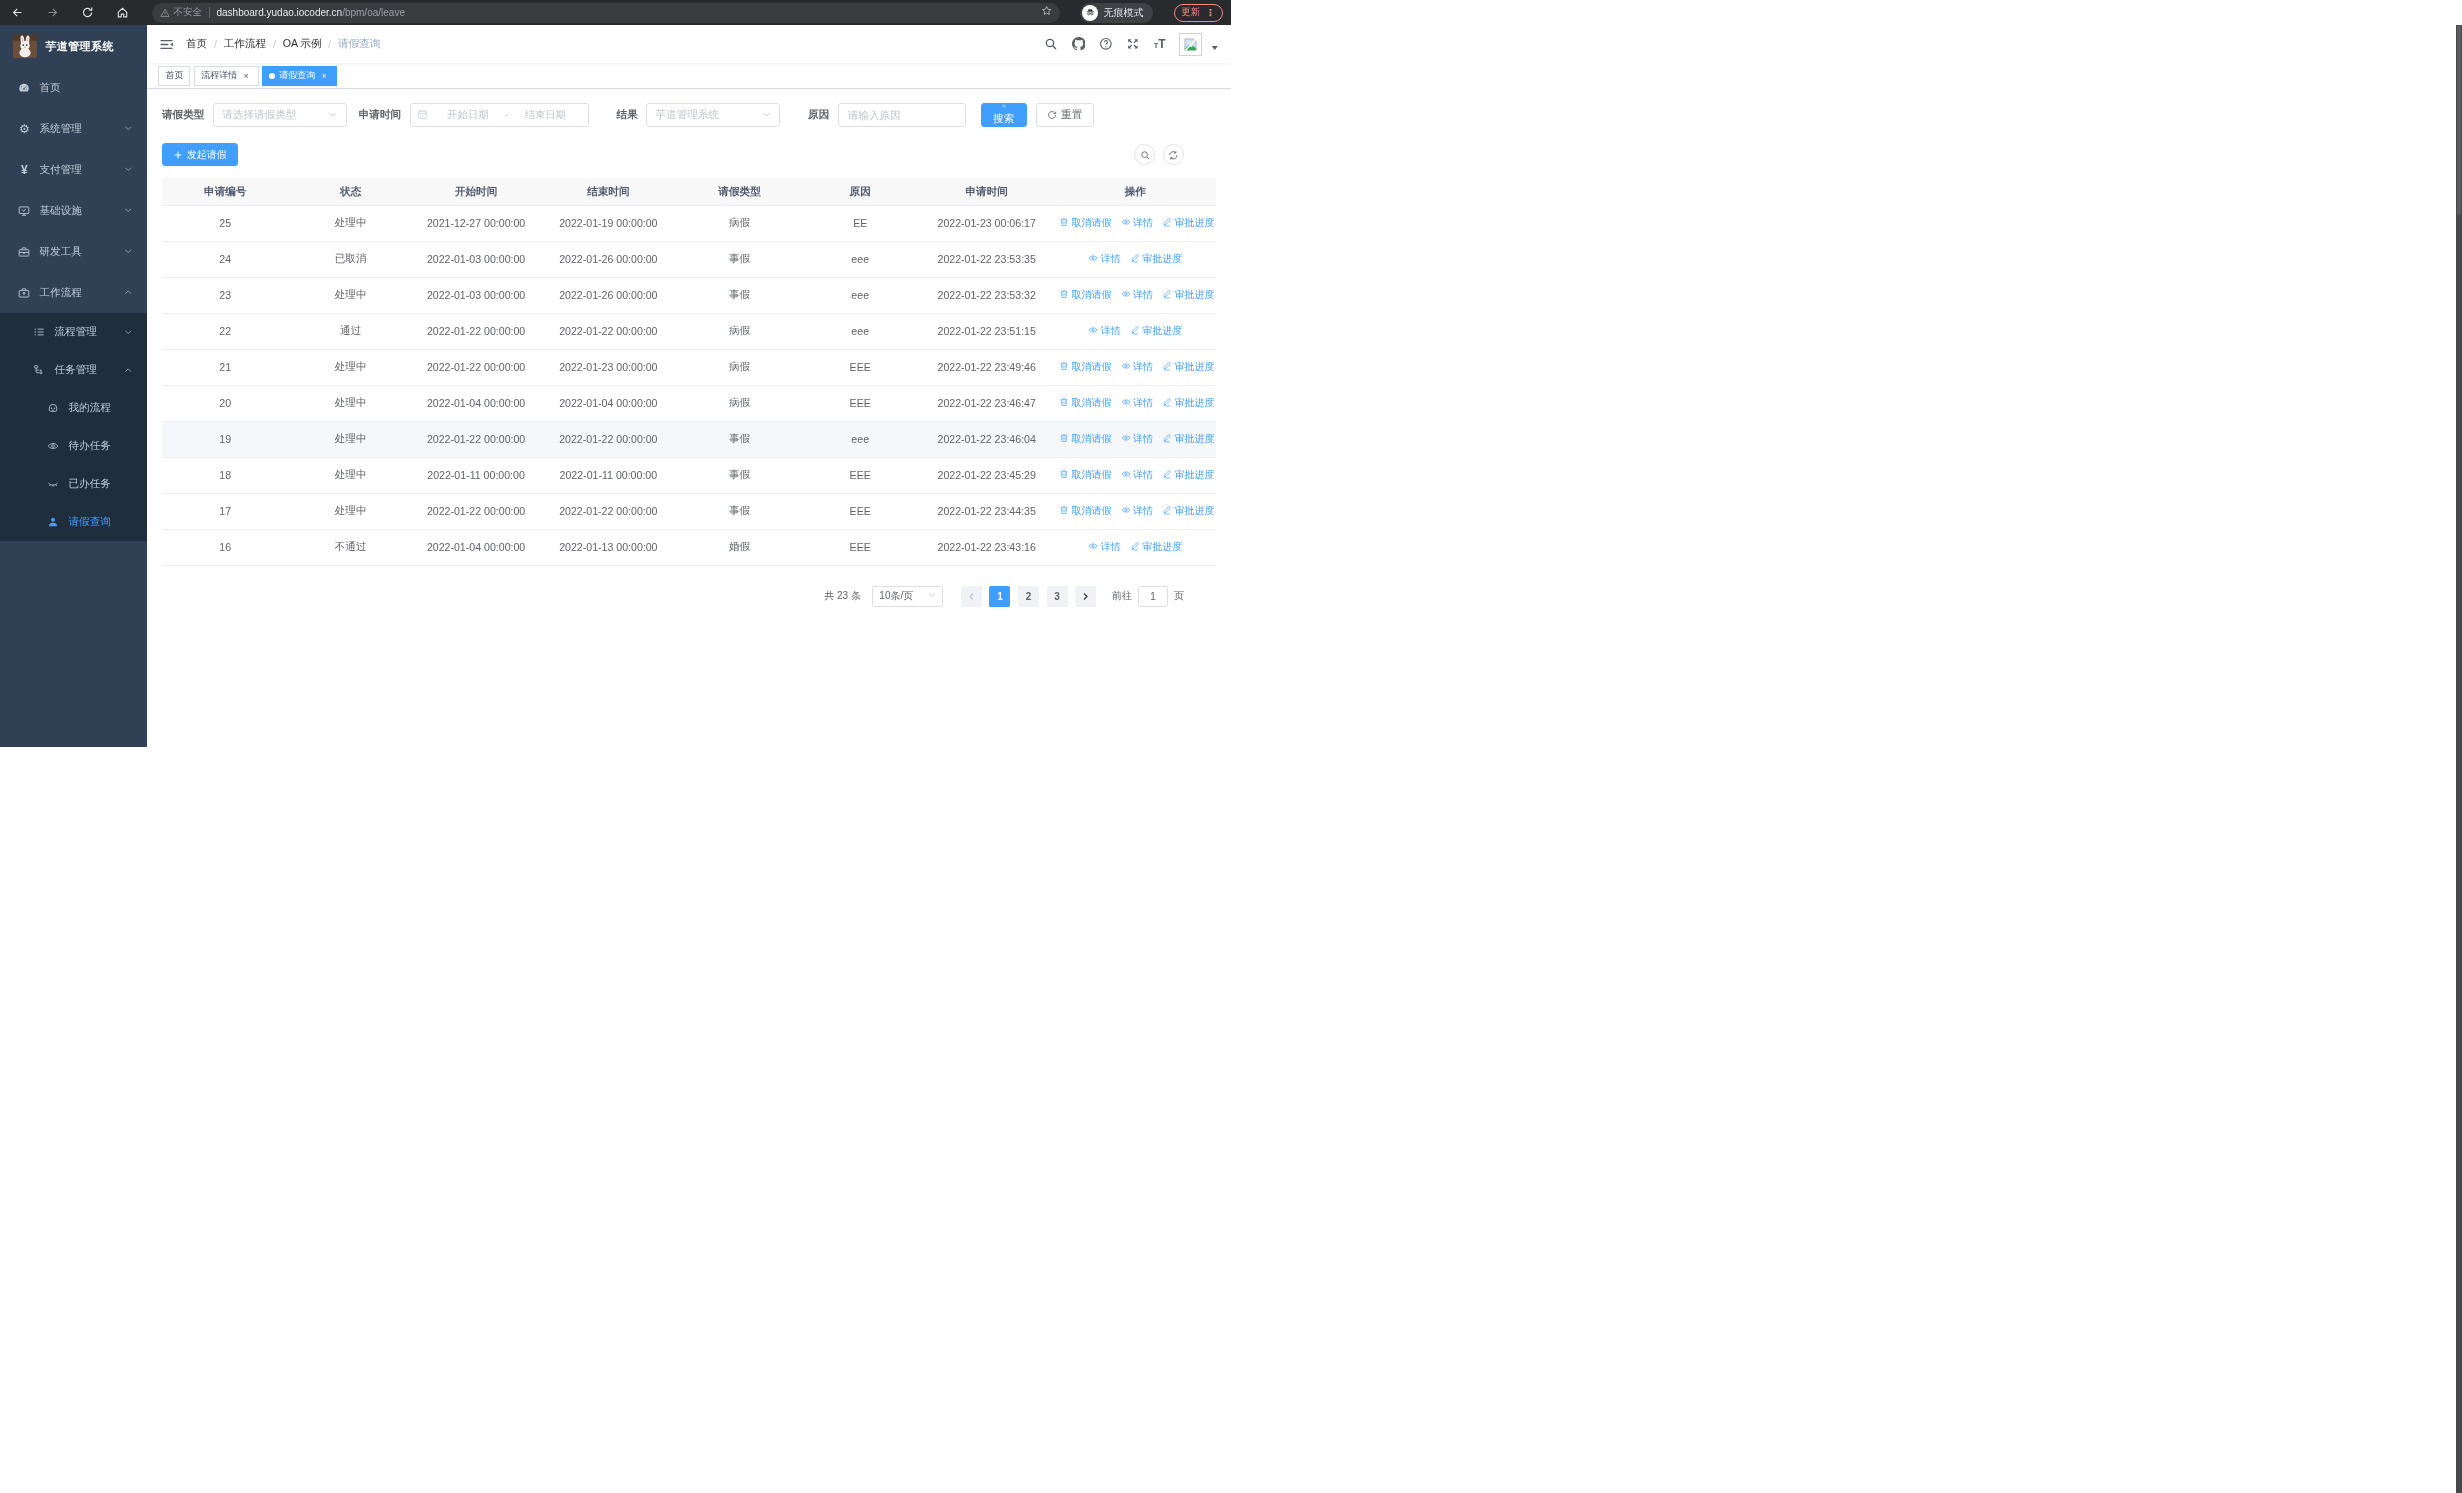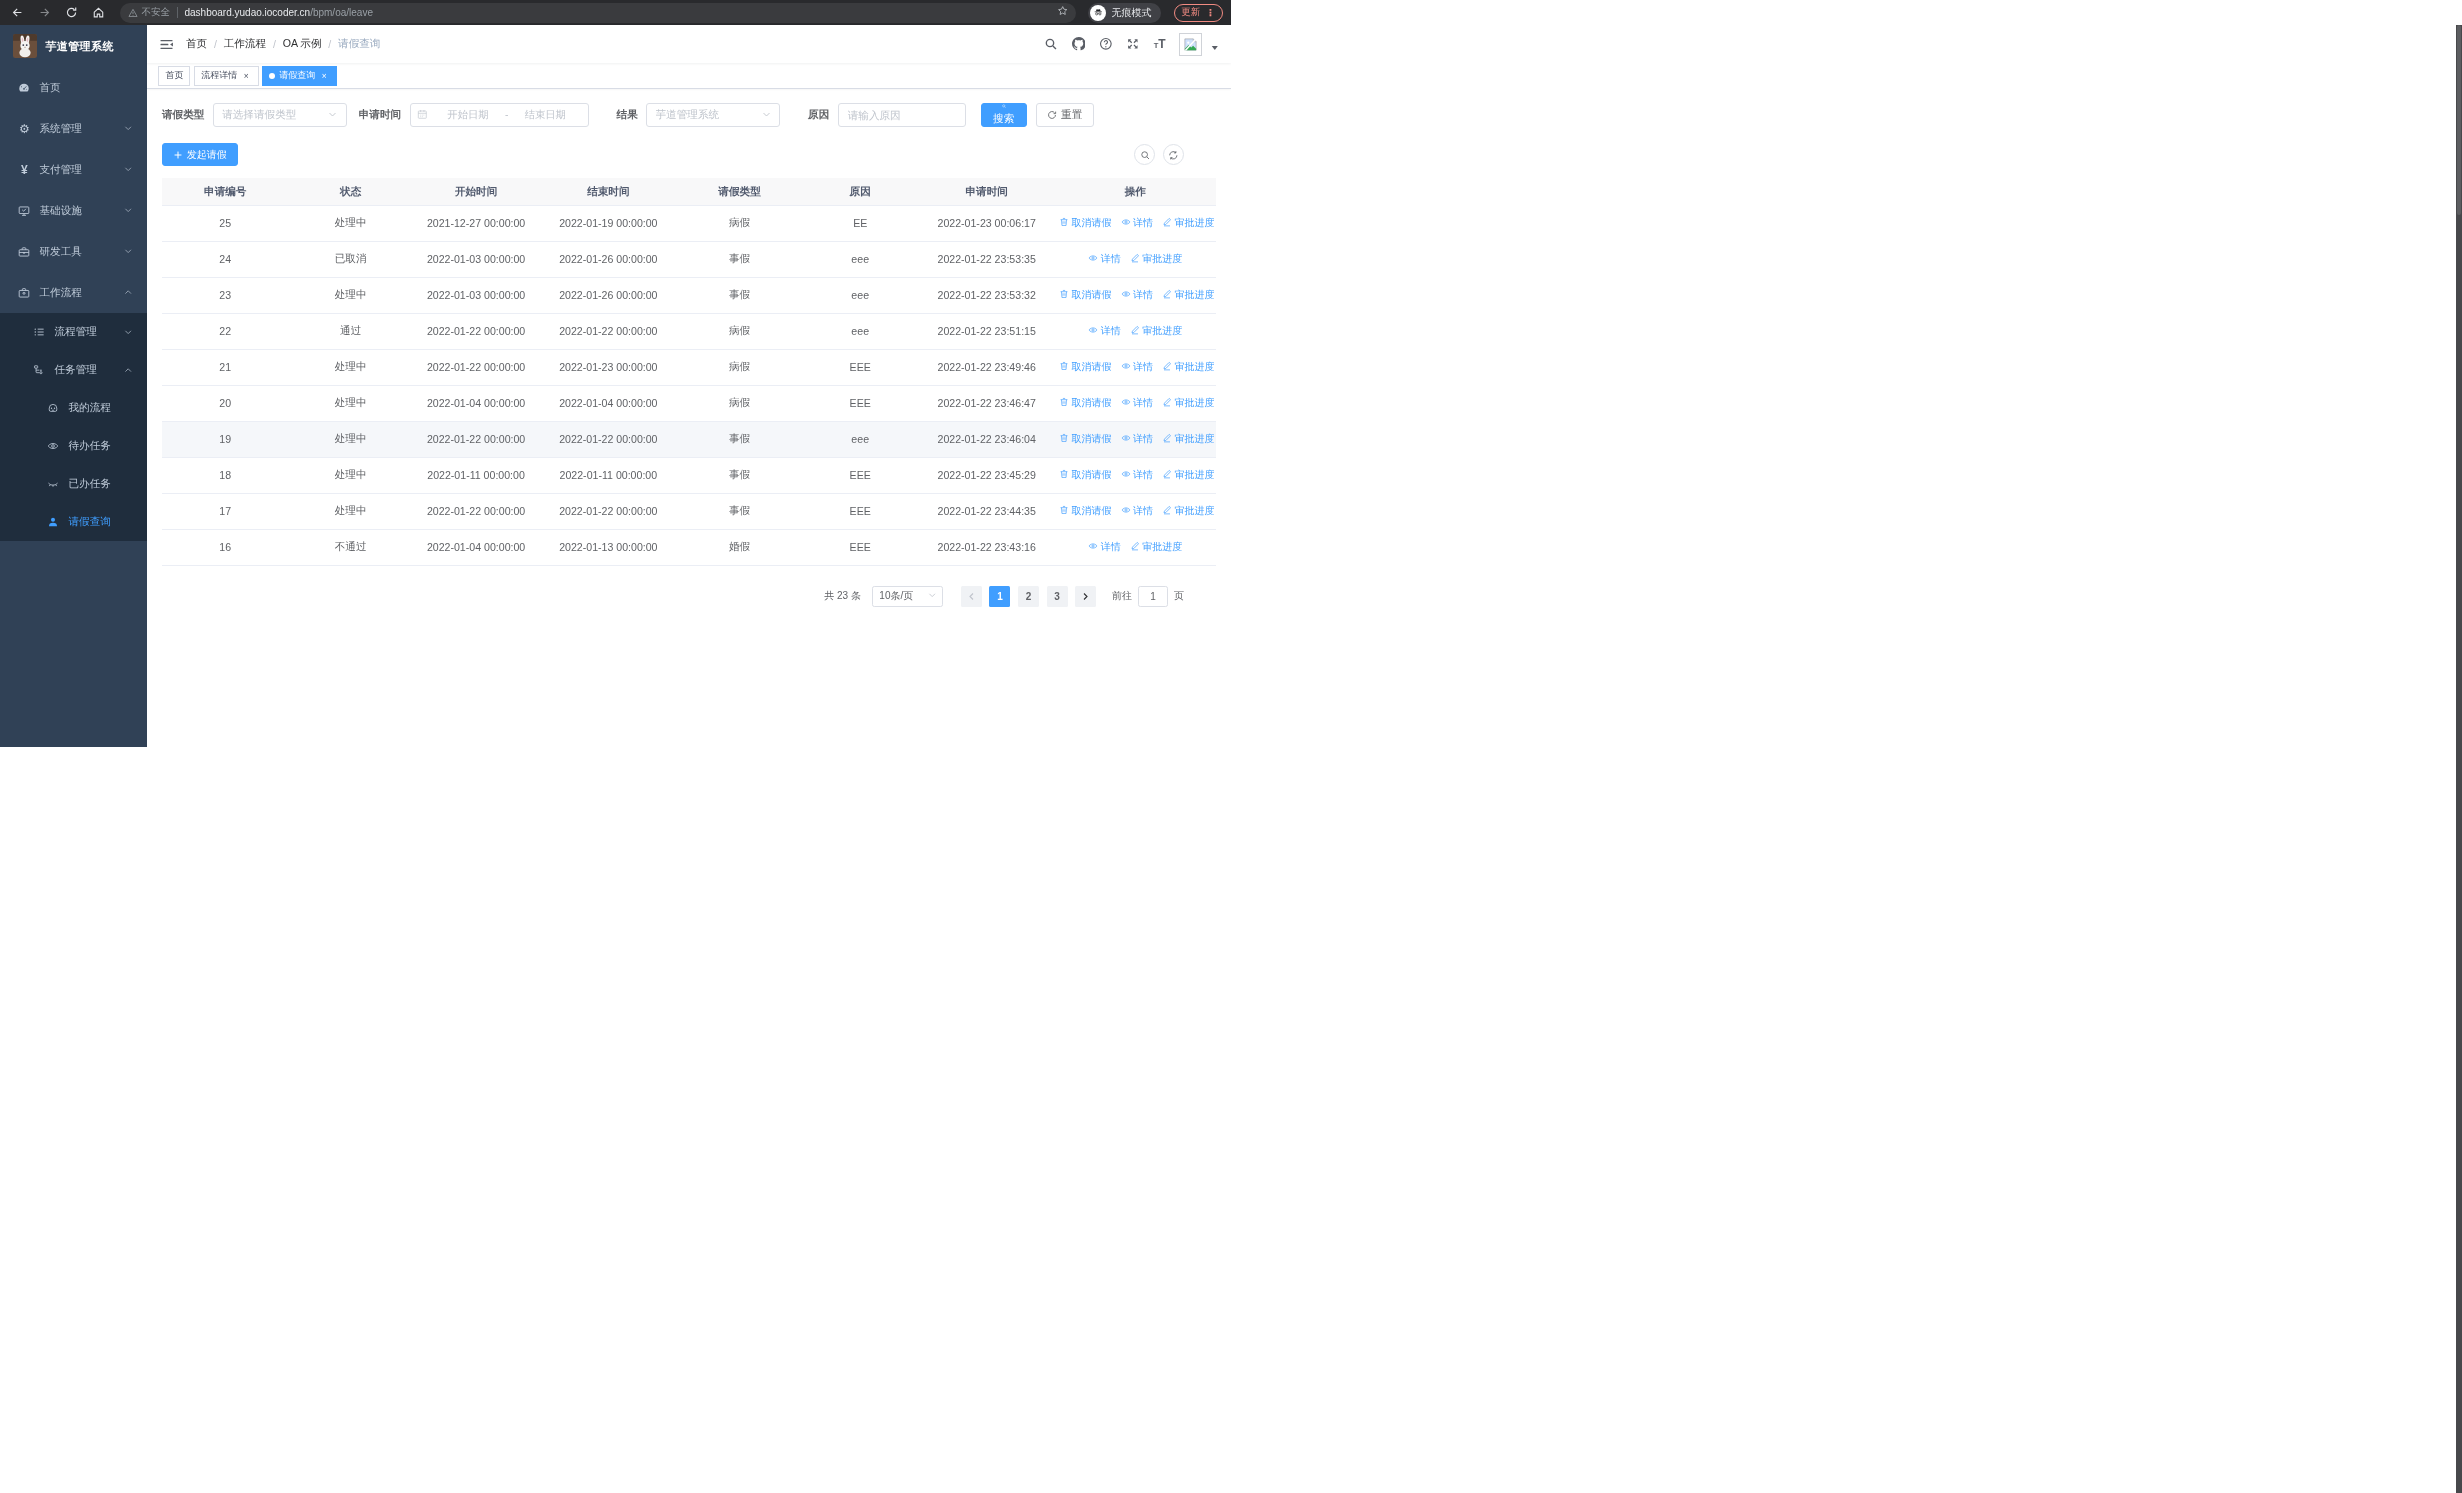--- a/index.html
+++ b/index.html
@@ -1,20 +1,20 @@
 <!DOCTYPE html>
 <html style="font-size:12px"><head>
 <meta charset="utf-8">
 <style>
   * { margin:0; padding:0; box-sizing:border-box; }
   html,body { width:1231px; height:747px; overflow:hidden; background:#fff;
     font-family:"Liberation Sans","DejaVu Sans",sans-serif; }
 
   
-  .chrome { height:25px; background:#292a2d; display:flex; align-items:center; padding:0 7.6px; gap:7px; position:relative; }
+  .chrome { height:25px; background:#292a2d; display:flex; align-items:center; padding:0 7.6px; gap:15px; position:relative; }
   .nav-btn { width:20px; height:20px; display:flex; align-items:center; justify-content:center; color:#dfe1e5; border-radius:50%; cursor:pointer; flex:0 0 auto; }
   .nav-btn svg { width:13px; height:13px; }
   .nav-btn.disabled { color:#87898c; }
   .omnibox { flex:1; height:20px; background:#3a3b3e; border-radius:10px; display:flex; align-items:center; padding:0 7.6px; margin:0 4.6px; min-width:0; }
   .omni-sec { display:flex; align-items:center; gap:3.8px; color:#9aa0a6; font-size:9.5px; cursor:pointer; }
   .omni-sec svg { width:10px; height:10px; }
   .omni-divider { width:0.8px; height:10.6px; background:#5f6368; margin:0 6.8px; }
   .omni-url { font-size:10px; color:#e8eaed; white-space:nowrap; overflow:hidden; flex:1; }
   .omni-url .path { color:#9aa0a6; }
   .star { margin-left:auto; color:#c3c7cb; }

